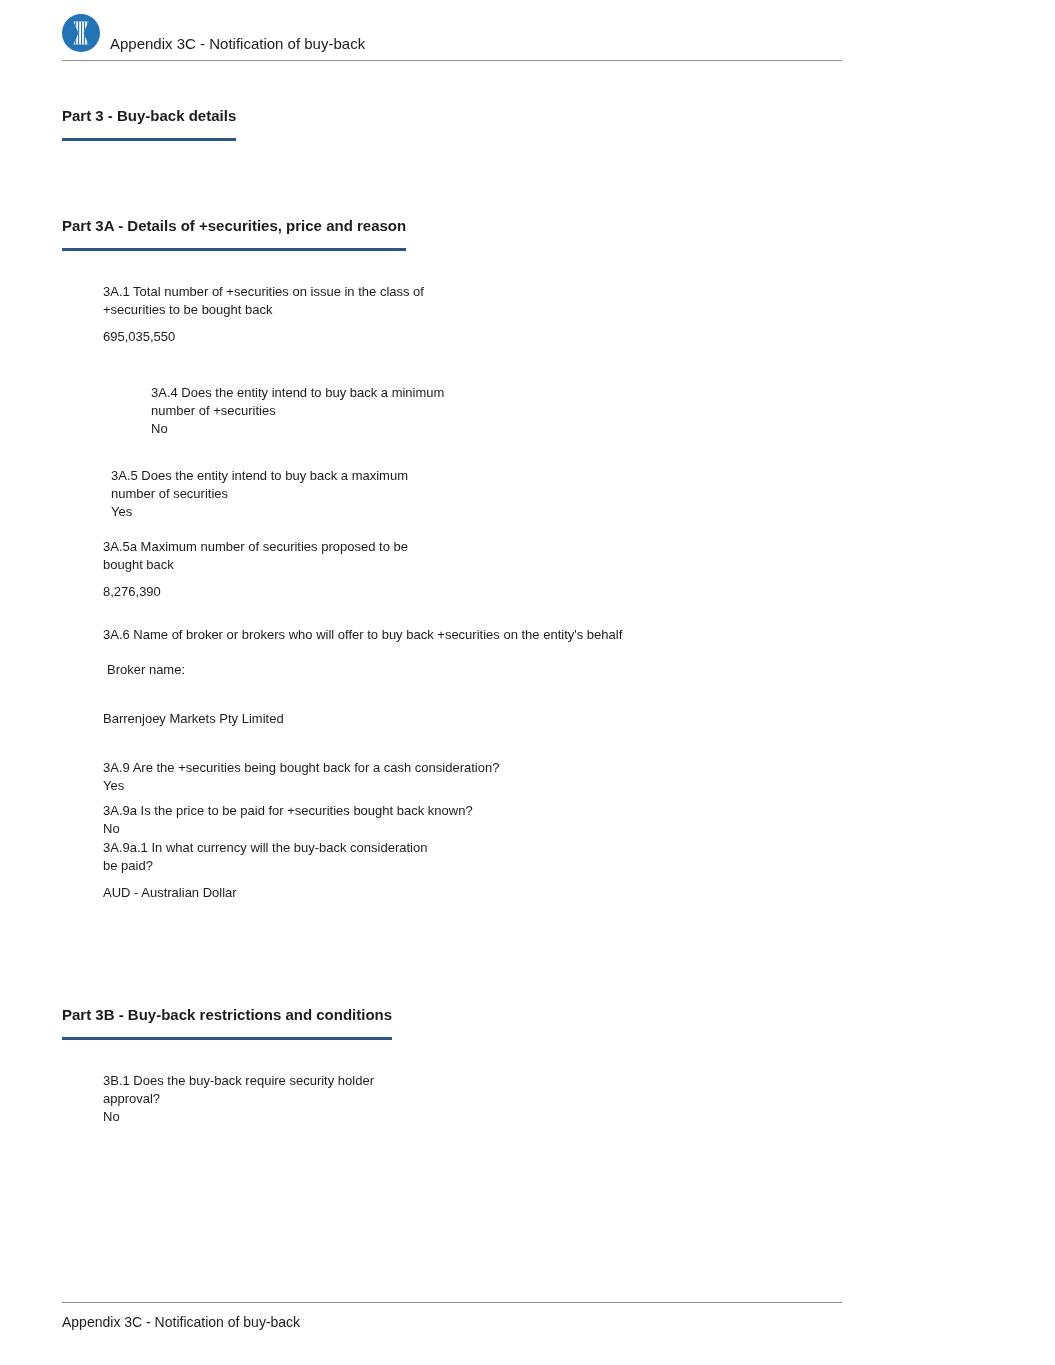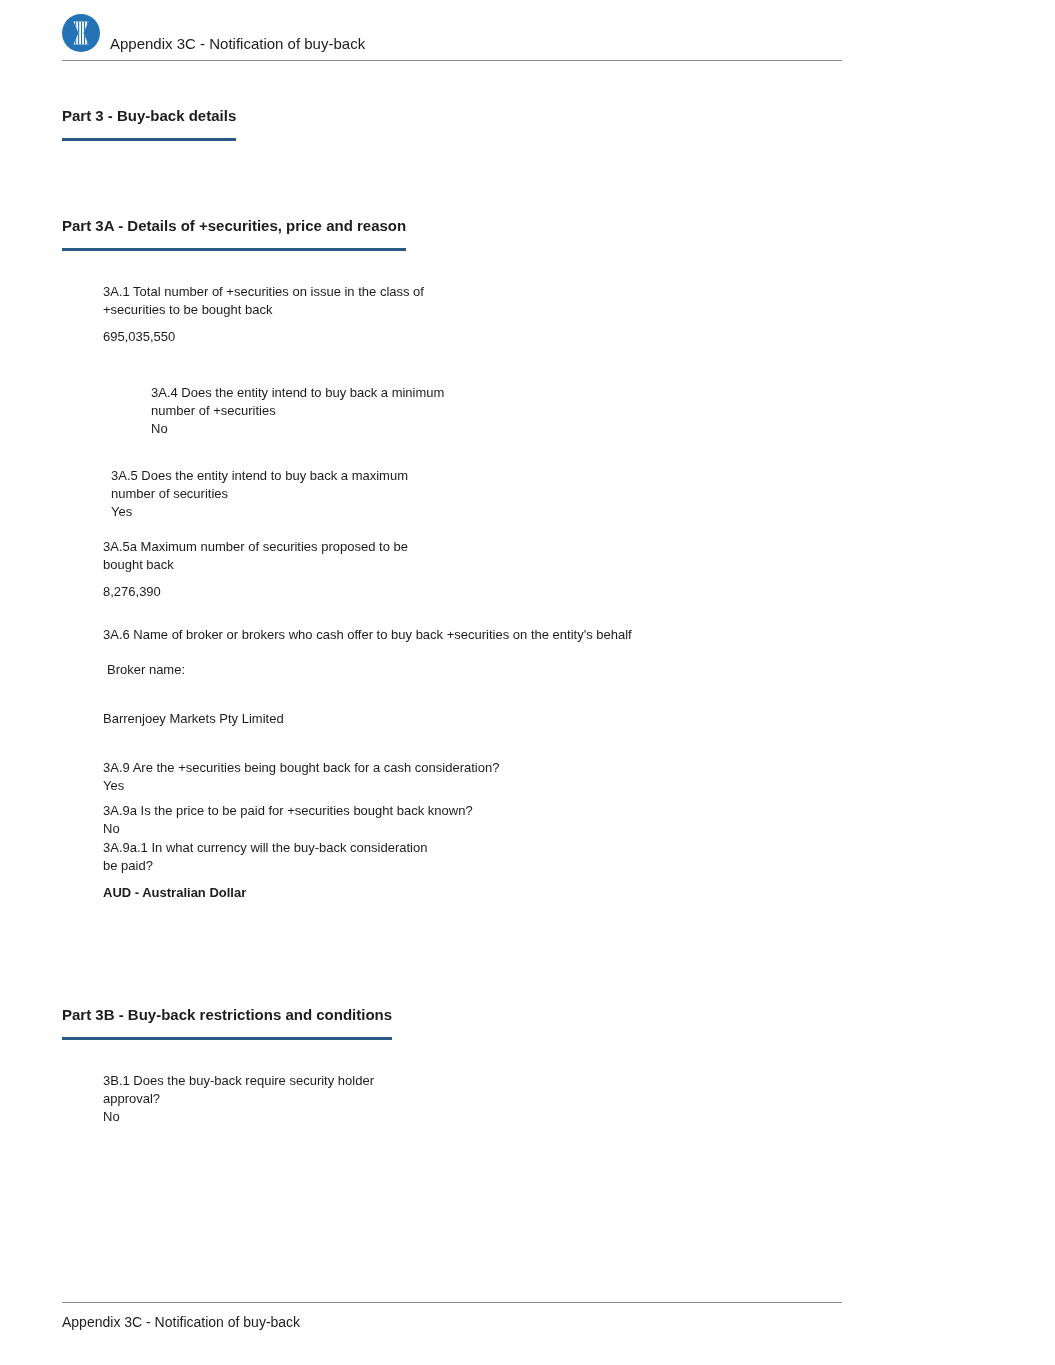--- a/index.html
+++ b/index.html
@@ -95,37 +95,37 @@
   <div class="abs" style="left:103px; top:467px;margin-left:8px;">
     <div class="body-text">3A.5 Does the entity intend to buy back a maximum
 number of securities</div>
     <div class="body-text">Yes</div>
   </div>
 
   <div class="abs body-text" style="left:103px; top:538px;">3A.5a Maximum number of securities proposed to be
 bought back</div>
   <div class="abs body-text" style="left:103px; top:583px;">8,276,390</div>
 
-  <div class="abs body-text" style="left:103px; top:626px;">3A.6 Name of broker or brokers who cash offer to buy back +securities on the entity's behalf</div>
+  <div class="abs body-text" style="left:103px; top:626px;">3A.6 Name of broker or brokers who will offer to buy back +securities on the entity's behalf</div>
   <div class="abs body-text" style="left:107px; top:661px;">Broker name:</div>
   <div class="abs body-text" style="left:103px; top:710px;">Barrenjoey Markets Pty Limited</div>
 
   <div class="abs" style="left:103px; top:759px;">
     <div class="body-text">3A.9 Are the +securities being bought back for a cash consideration?</div>
     <div class="body-text">Yes</div>
   </div>
 
   <div class="abs" style="left:103px; top:802px;">
     <div class="body-text">3A.9a Is the price to be paid for +securities bought back known?</div>
     <div class="body-text">No</div>
   </div>
 
   <div class="abs body-text" style="left:103px; top:839px;">3A.9a.1 In what currency will the buy-back consideration
 be paid?</div>
-  <div class="abs body-text" style="left:103px; top:884px;font-weight:bold;">AUD - Australian Dollar</div>
+  <div class="abs body-text" style="left:103px; top:884px;">AUD - Australian Dollar</div>
 
   <div class="abs section-heading" style="left:62px; top:1005px;">Part 3B - Buy-back restrictions and conditions</div>
 
   <div class="abs" style="left:103px; top:1072px;">
     <div class="body-text">3B.1 Does the buy-back require security holder
 approval?</div>
     <div class="body-text">No</div>
   </div>
 
   <div class="abs hrule" style="left:62px; top:1302px; width:931px;"></div>

